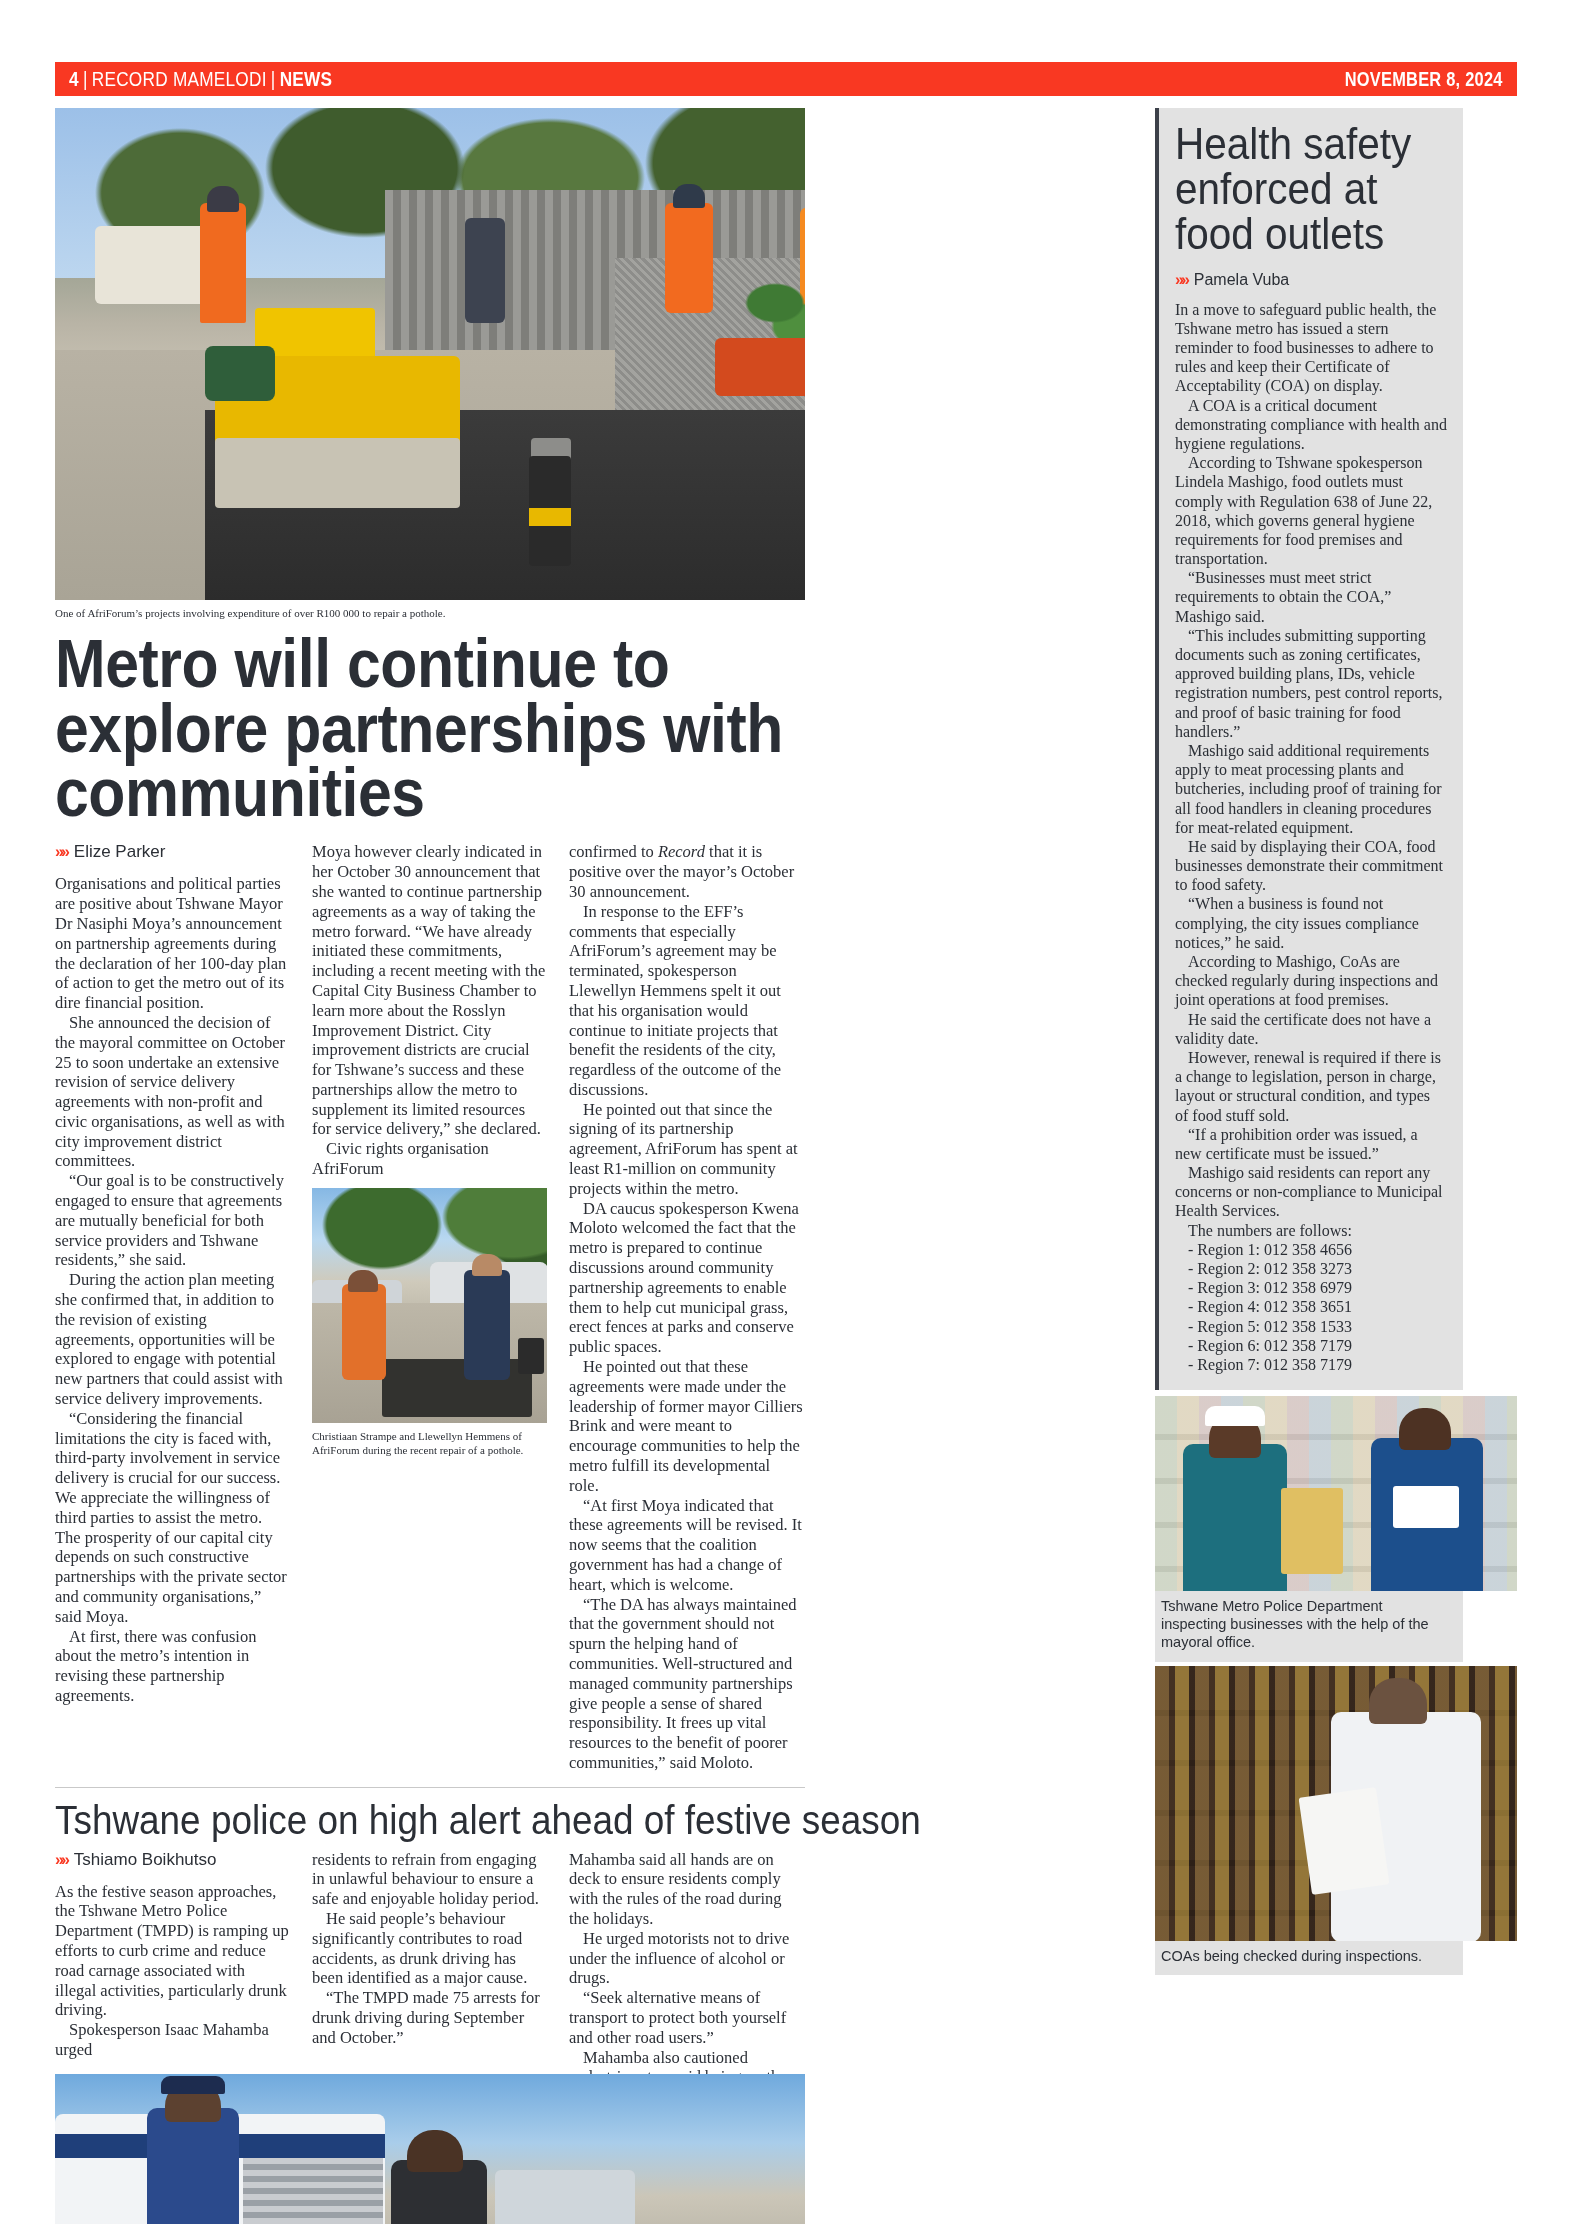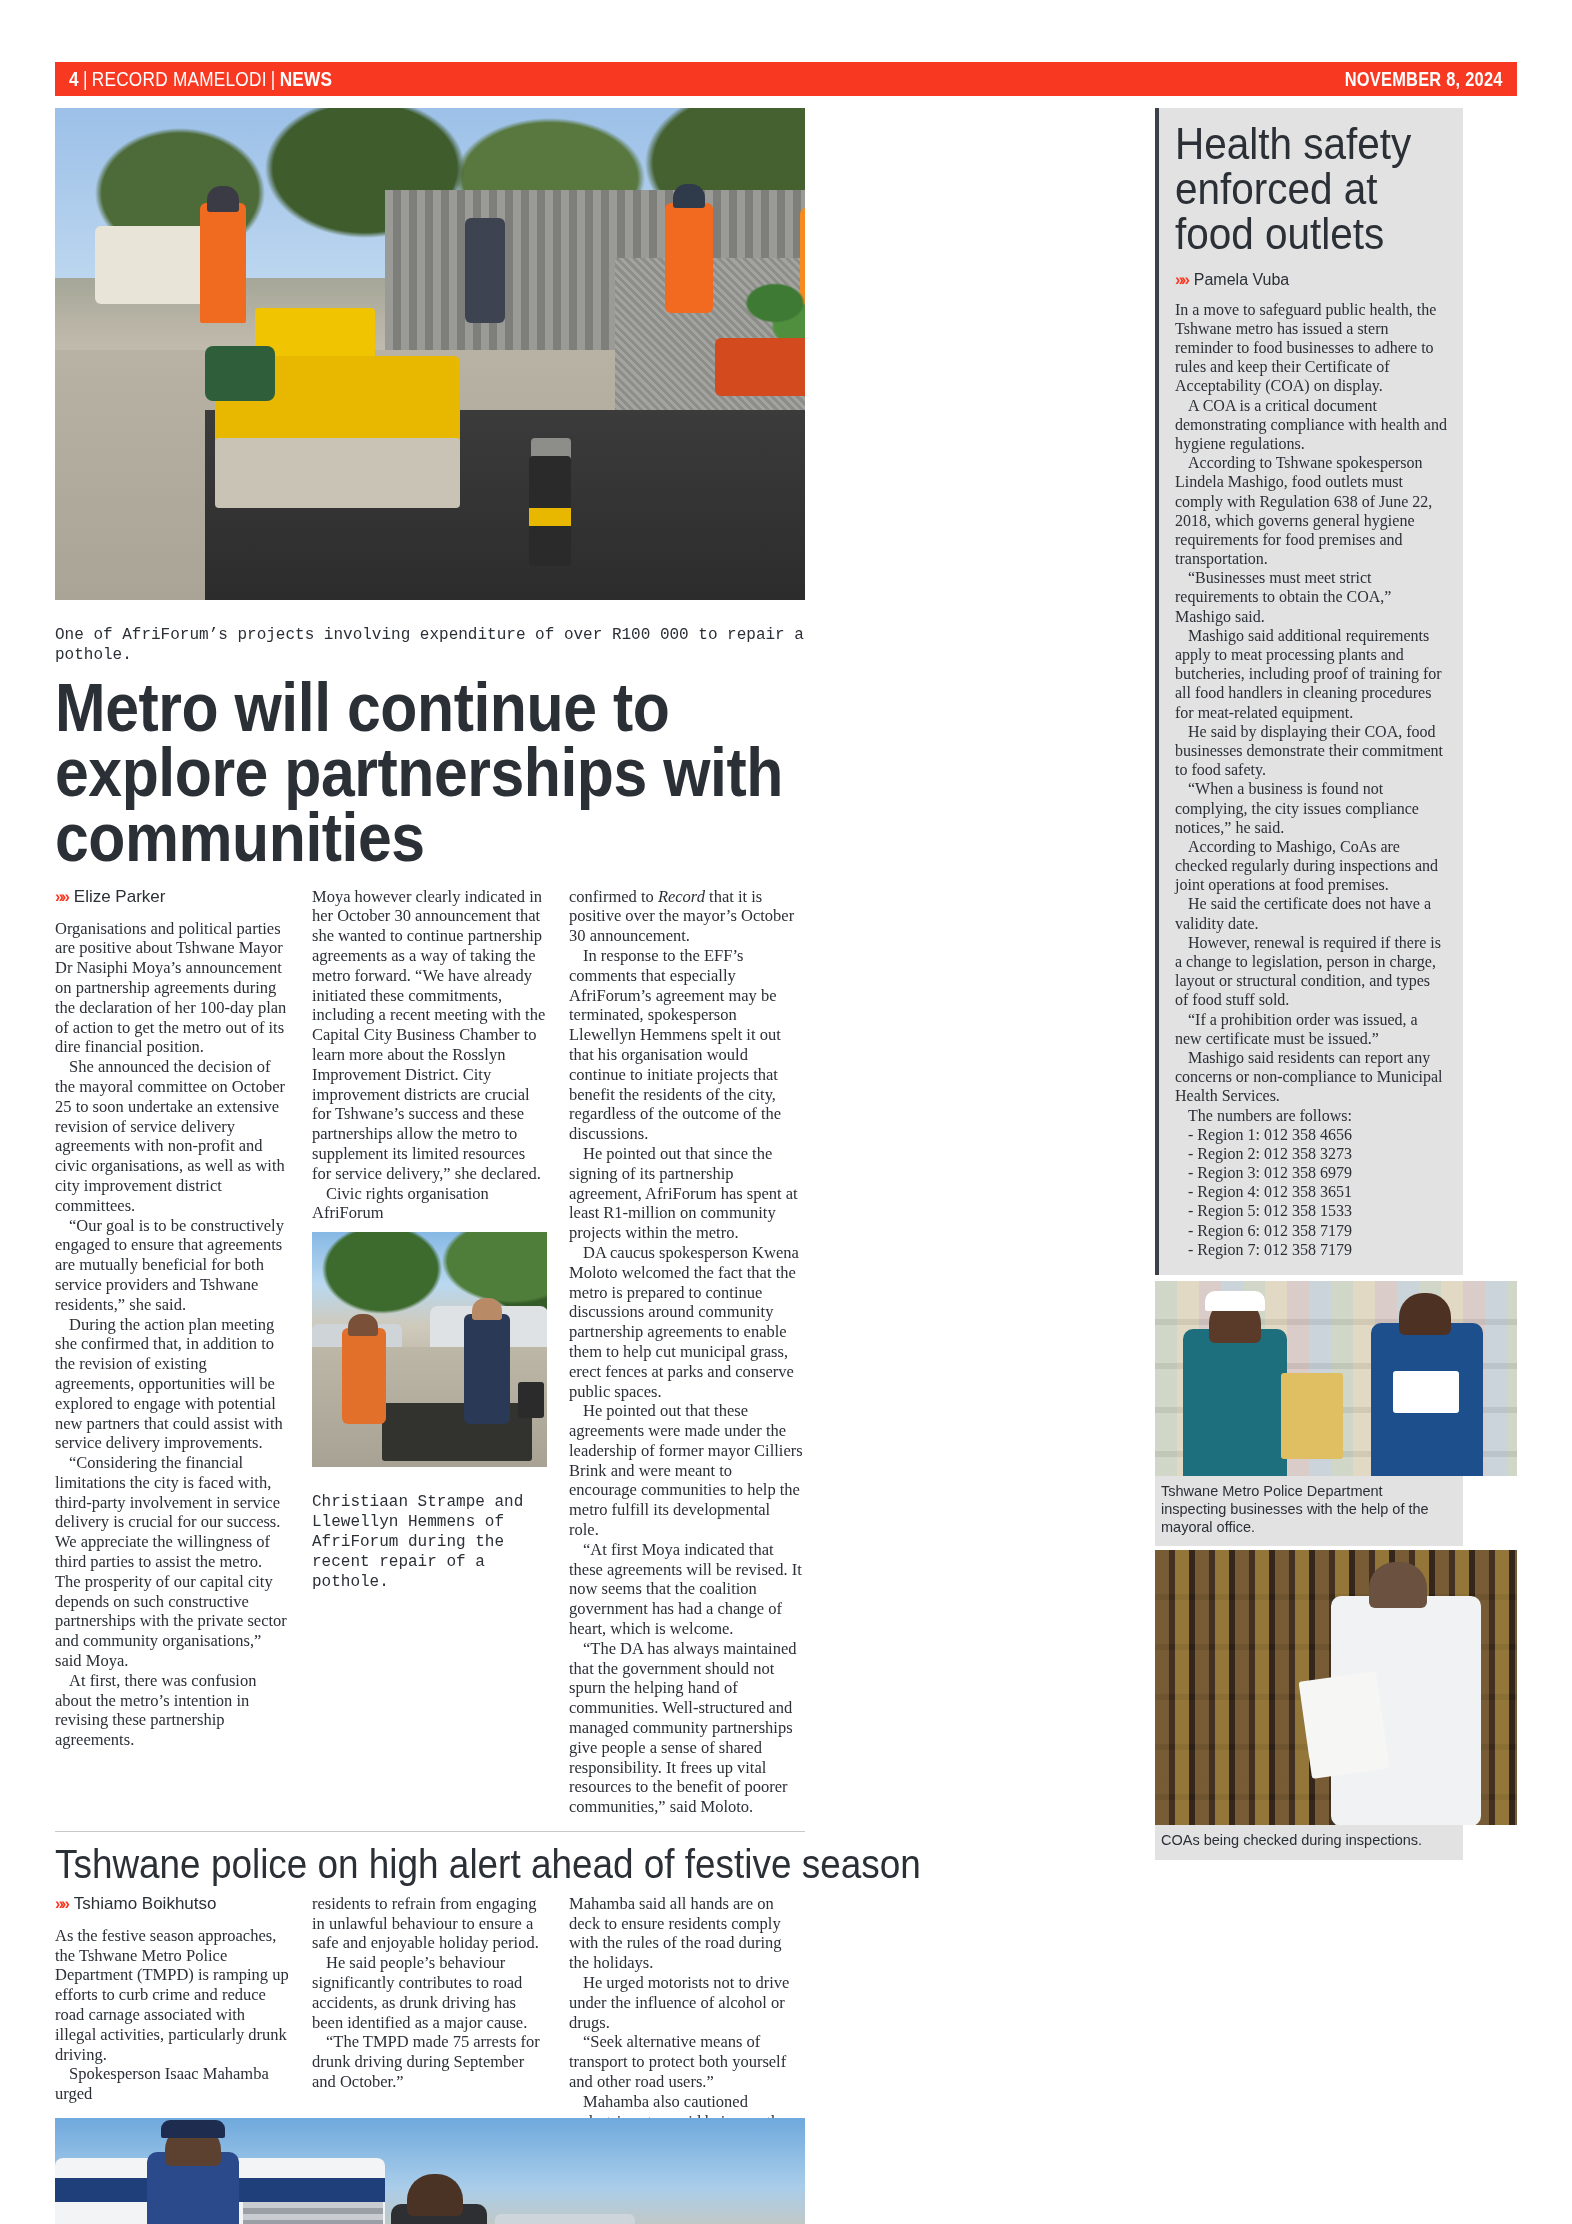--- a/index.html
+++ b/index.html
@@ -26,23 +26,23 @@
   }
   .mast-right { transform-origin:right center; font-size:20px; }
   .mast-left .sep { font-weight:normal; padding:0 5px; }
   .mast-left .light { font-weight:normal; }
 
   
   .left-col { position:absolute; left:55px; top:108px; width:750px; }
 
   .hero-photo { width:750px; height:492px; }
   .cap {
-    font-family:Liberation Mono, monospace;
-    font-size:16px; color:#2b2f36; line-height:1.25;
-    margin-top:25px;
+    font-family:Liberation Serif, serif;
+    font-size:11px; color:#2b2f36; line-height:1.25;
+    margin-top:7px;
   }
 
   .headline {
     font-family:"Liberation Sans", sans-serif;
     font-weight:bold; color:#2b2f36;
     font-size:69px; line-height:.94; letter-spacing:-.5px;
     transform:scaleX(.88); transform-origin:left top;
     margin-top:11px; width:113%;
   }
 
@@ -336,20 +336,21 @@
 
       <div class="side-byline">
         <span class="chev">»»</span>
         <span>Pamela Vuba</span>
       </div>
 
       <p class="sbody">In a move to safeguard public health, the Tshwane metro has issued a stern reminder to food businesses to adhere to rules and keep their Certificate of Acceptability (COA) on display.</p>
       <p class="sbody">A COA is a critical document demonstrating compliance with health and hygiene regulations.</p>
       <p class="sbody">According to Tshwane spokesperson Lindela Mashigo, food outlets must comply with Regulation 638 of June 22, 2018, which governs general hygiene requirements for food premises and transportation.</p>
       <p class="sbody">“Businesses must meet strict requirements to obtain the COA,” Mashigo said.</p>
+      <p class="sbody">“This includes submitting supporting documents such as zoning certificates, approved building plans, IDs, vehicle registration numbers, pest control reports, and proof of basic training for food handlers.”</p>
       <p class="sbody">Mashigo said additional requirements apply to meat processing plants and butcheries, including proof of training for all food handlers in cleaning procedures for meat-related equipment.</p>
       <p class="sbody">He said by displaying their COA, food businesses demonstrate their commitment to food safety.</p>
       <p class="sbody">“When a business is found not complying, the city issues compliance notices,” he said.</p>
       <p class="sbody">According to Mashigo, CoAs are checked regularly during inspections and joint operations at food premises.</p>
       <p class="sbody">He said the certificate does not have a validity date.</p>
       <p class="sbody">However, renewal is required if there is a change to legislation, person in charge, layout or structural condition, and types of food stuff sold.</p>
       <p class="sbody">“If a prohibition order was issued, a new certificate must be issued.”</p>
       <p class="sbody">Mashigo said residents can report any concerns or non-compliance to Municipal Health Services.</p>
       <p class="sbody">The numbers are follows:</p>
 

